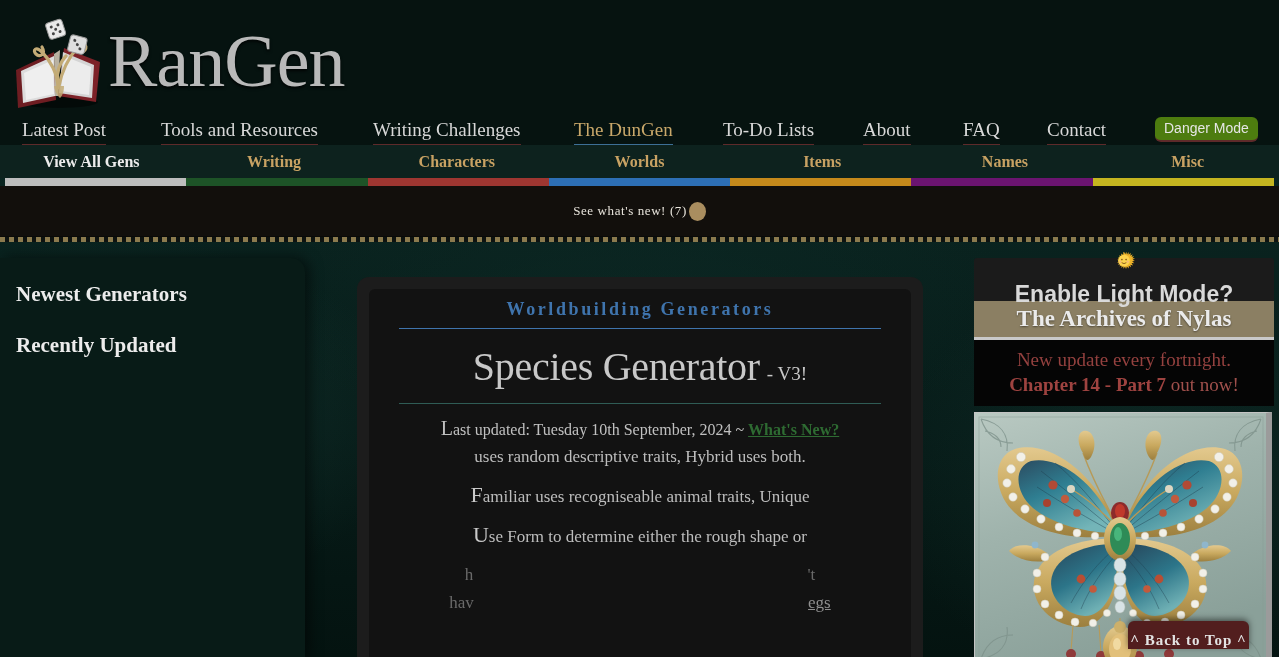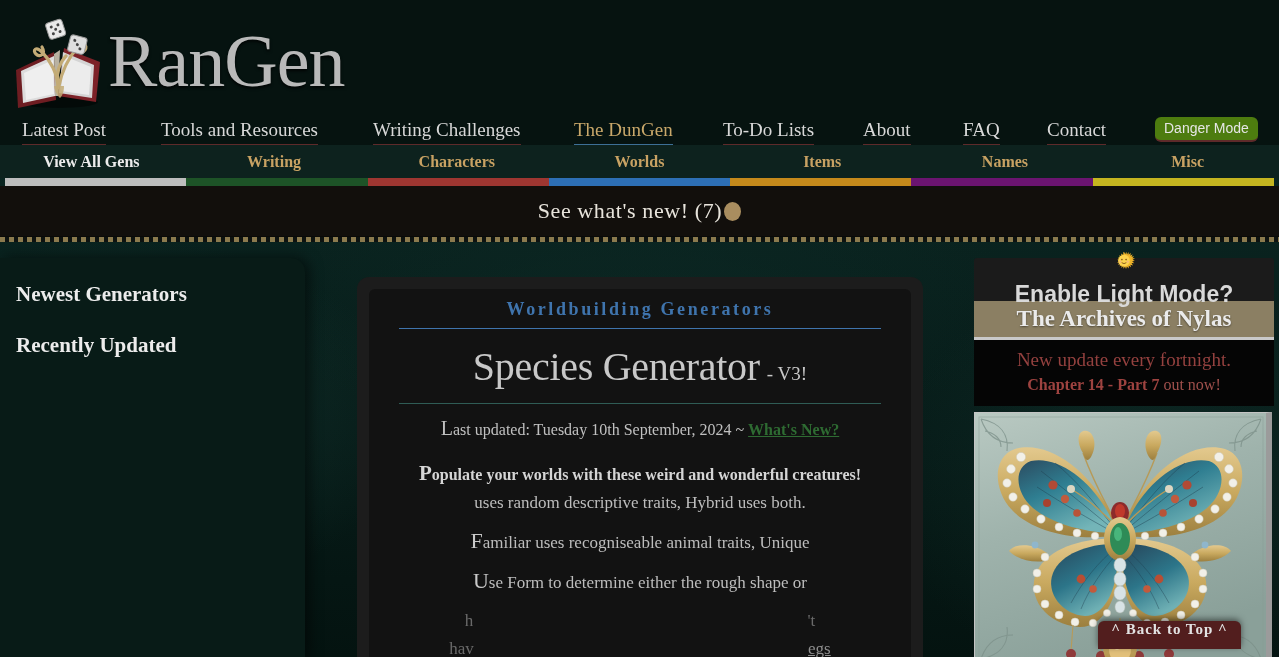--- a/index.html
+++ b/index.html
@@ -103,21 +103,21 @@
   
   .whatsnew-bar {
     position: absolute; top: 186px; left: 0;
     width: 1279px; height: 50px;
     background: #120f0c;
     display: flex; align-items: center; justify-content: center;
   }
   .whatsnew-text {
     color: #e8e4dc;
     font-family: "Liberation Serif", serif;
-    font-size: 22px;
+    font-size: 13px;
     letter-spacing: 0.6px;
     cursor: pointer;
   }
   .whatsnew-dot {
     display: inline-block;
     width: 17px; height: 19px;
     border-radius: 50%;
     background: #a98d5f;
     margin-left: 2px;
     vertical-align: -6px;
@@ -300,42 +300,42 @@
     padding: 7px 0 9px 0;
     text-align: center;
   }
   .archives-blurb .l1 {
     font-family: "Liberation Serif", serif;
     font-size: 19px; color: #94413f;
     line-height: 25px;
   }
   .archives-blurb .l2 {
     font-family: "Liberation Serif", serif;
-    font-size: 16px; color: #a0504c;
+    font-size: 19px; color: #a0504c;
     line-height: 25px;
   }
   .archives-blurb .l2 b { color: #9e4340; }
   .archive-img-frame {
     margin-top: 6px;
     width: 298px; height: 252px;
     border: 1px solid #c4c4c4;
     border-right: 6px solid #9b9b9b;
     background: #6f7f7a;
     overflow: hidden;
     position: relative;
   }
   .archive-img-frame svg { display: block; }
 
   .back-to-top {
     position: absolute;
-    left: 1098px; top: 621px;
-    width: 143px; height: 28px;
+    left: 1128px; top: 621px;
+    width: 121px; height: 28px;
     background: #521e1e;
     border-radius: 6px 6px 0 0;
-    display: flex; align-items: flex-start; justify-content: center;
+    display: flex; align-items: flex-end; justify-content: center;
     cursor: pointer;
     box-shadow: 0 -2px 6px rgba(0,0,0,0.5);
   }
   .back-to-top span {
     font-family: "Liberation Serif", serif;
     font-size: 15px; font-weight: bold;
     color: #e3e3e3;
     letter-spacing: 1px;
   }
 </style>
@@ -442,23 +442,20 @@
       <div class="gen-title-row">
         <span class="gen-title">Species Generator</span>
         <span class="gen-version">- V3!</span>
       </div>
       <div class="rule-teal"></div>
 
       <div class="last-updated">
         <span class="cap">L</span><span>ast updated: Tuesday 10th September, 2024 ~ </span><span class="whats-new-link">What's New?</span>
       </div>
 
-      <div class="lede">
-        <span class="cap">P</span><span>opulate your worlds with these weird and wonderful creatures!</span>
-      </div>
 
       <div class="body-line tight">uses random descriptive traits, Hybrid uses both.</div>
       <div class="body-line">
         <span class="cap">F</span><span>amiliar uses recogniseable animal traits, Unique</span>
       </div>
 
       <div class="body-line">
         <span class="cap">U</span><span>se Form to determine either the rough shape or</span>
       </div>
 

